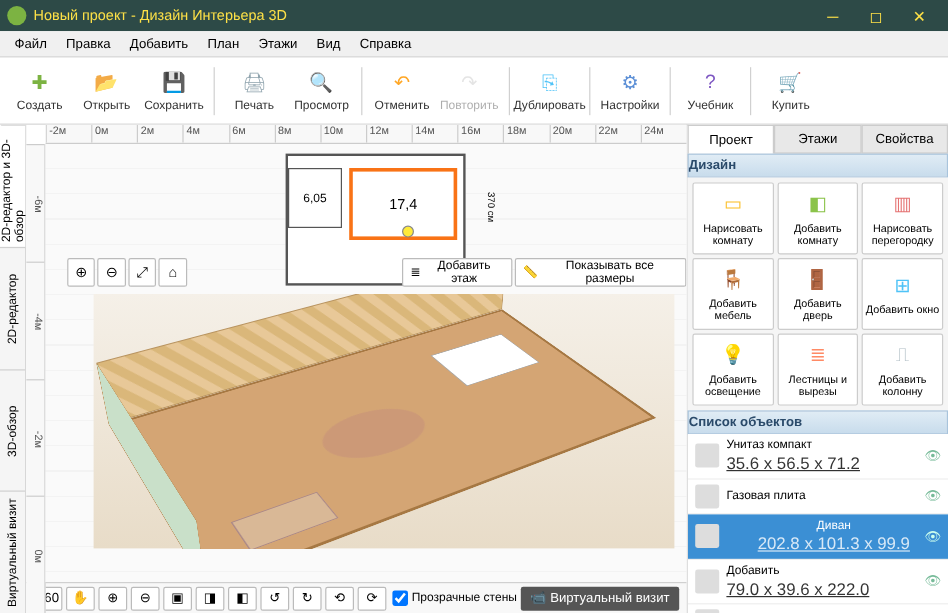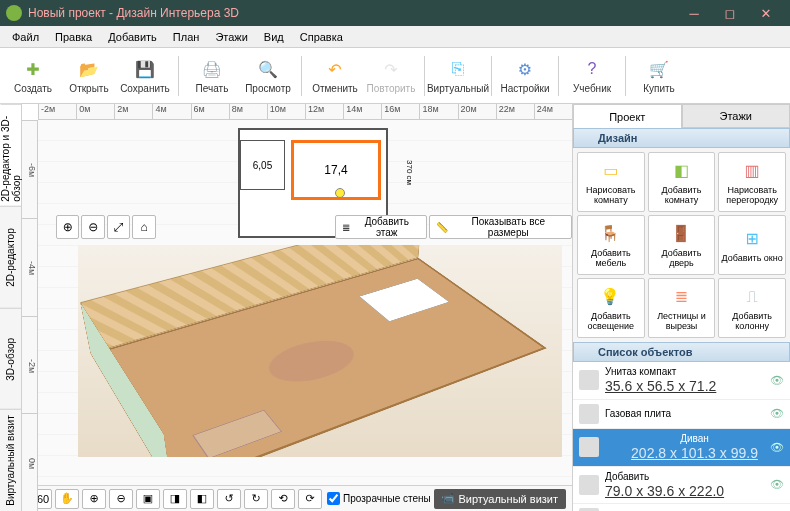--- a/index.html
+++ b/index.html
@@ -1,18 +1,18 @@
 <!DOCTYPE html>
 <html><head>
 <meta charset="utf-8">
 <style>
 * { box-sizing: border-box; margin: 0; padding: 0; font-family: "Segoe UI", Tahoma, sans-serif; }
 body { background: #fff; width: 790px; height: 511px; overflow: hidden; }
 
-.titlebar { height: 26px; background: #2d4a47; color: #fca5a5; display: flex; align-items: center; padding: 0 6px; font-size: 12px; }
+.titlebar { height: 26px; background: #2d4a47; color: #fde047; display: flex; align-items: center; padding: 0 6px; font-size: 12px; }
 .titlebar .app-icon { width: 16px; height: 16px; background: #7cb342; border-radius: 50%; margin-right: 6px; }
 .titlebar .title { flex: 1; }
 .titlebar .win-btn { width: 36px; height: 26px; display: flex; align-items: center; justify-content: center; font-size: 13px; cursor: default; }
 
 .menubar { height: 22px; background: #f0f0f0; border-bottom: 1px solid #d0d0d0; display: flex; align-items: center; font-size: 11px; padding: 0 4px; }
 .menubar span { padding: 2px 8px; cursor: default; }
 
 .toolbar { height: 56px; background: #fff; border-bottom: 1px solid #d0d0d0; display: flex; align-items: center; padding: 2px 6px; gap: 2px; }
 .tb-btn { display: flex; flex-direction: column; align-items: center; justify-content: center; width: 54px; height: 50px; font-size: 10px; color: #333; cursor: default; border-radius: 2px; }
 .tb-btn .ico { width: 24px; height: 24px; margin-bottom: 2px; border-radius: 3px; display: flex; align-items: center; justify-content: center; font-size: 16px; }
@@ -56,21 +56,21 @@
 .bottombar { height: 26px; background: #f8f8f8; border-top: 1px solid #d0d0d0; display: flex; align-items: center; padding: 0 6px; gap: 3px; font-size: 10px; }
 .bottombar button { width: 24px; height: 20px; background: #fff; border: 1px solid #bbb; border-radius: 2px; font-size: 11px; cursor: default; }
 .bottombar label { display: flex; align-items: center; gap: 3px; margin-left: auto; }
 .bottombar .vv { background: #555; color: #fff; border: none; width: auto; padding: 0 8px; display: flex; align-items: center; gap: 3px; }
 
 .right-panel { width: 218px; background: #f5f5f5; border-left: 1px solid #d0d0d0; display: flex; flex-direction: column; }
 .rtabs { display: flex; height: 24px; background: #e8e8e8; font-size: 11px; }
 .rtab { flex: 1; display: flex; align-items: center; justify-content: center; border: 1px solid #ccc; cursor: default; }
 .rtab.active { background: #fff; border-bottom: none; }
 
-.panel-header { background: linear-gradient(#e0ecf5,#c8dcec); border: 1px solid #a8c4dc; padding: 3px 24px; font-size: 11px; font-weight: bold; color: #2a4a6a; }
+.panel-header { background: linear-gradient(#e0ecf5,#c8dcec); border: 1px solid #a8c4dc; padding: 3px 0; font-size: 11px; font-weight: bold; color: #2a4a6a; }
 
 .design-grid { display: grid; grid-template-columns: repeat(3,1fr); gap: 3px; padding: 4px; background: #f5f5f5; }
 .dg-btn { background: #fff; border: 1px solid #ccc; border-radius: 2px; height: 60px; display: flex; flex-direction: column; align-items: center; justify-content: center; font-size: 9px; text-align: center; cursor: default; padding: 2px; line-height: 1.1; }
 .dg-btn .dico { width: 26px; height: 26px; margin-bottom: 2px; border-radius: 3px; display:flex;align-items:center;justify-content:center;font-size:16px; }
 
 .obj-list { flex: 1; overflow-y: auto; background: #fff; }
 .obj-item { display: flex; align-items: center; padding: 4px 6px; border-bottom: 1px solid #eee; font-size: 10px; cursor: default; position: relative; }
 .obj-item.sel { background: #3b8fd4; color: #fff; text-align: center; }
 .obj-item .oico { width: 20px; height: 20px; background: #ddd; margin-right: 6px; border-radius: 2px; flex-shrink: 0; }
 .obj-item .oinfo { flex: 1; line-height: 1.2; }
@@ -130,21 +130,21 @@
       <div class="ico" style="color: rgb(255, 167, 38);">↶</div>
       <span>Отменить</span>
     </div>
     <div class="tb-btn disabled">
       <div class="ico" style="color: rgb(189, 189, 189);">↷</div>
       <span>Повторить</span>
     </div>
     <div class="tb-sep"></div>
     <div class="tb-btn">
       <div class="ico" style="color: rgb(79, 195, 247);">⎘</div>
-      <span>Виртуальный</span>
+      <span>Дублировать</span>
     </div>
     <div class="tb-sep"></div>
     <div class="tb-btn">
       <div class="ico" style="color: rgb(92, 143, 214);">⚙</div>
       <span>Настройки</span>
     </div>
     <div class="tb-sep"></div>
     <div class="tb-btn">
       <div class="ico" style="color: rgb(126, 87, 194);">?</div>
       <span>Учебник</span>
@@ -244,20 +244,21 @@
           <span>📹</span>
           <span>Виртуальный визит</span>
         </button>
     </div>
   </div>
 
   <div class="right-panel">
     <div class="rtabs" id="rtabs">
         <div class="rtab active">Проект</div>
         <div class="rtab">Этажи</div>
+        <div class="rtab">Свойства</div>
       </div>
     <div class="panel-header">Дизайн</div>
     <div class="design-grid" id="designgrid">
         <div class="dg-btn">
           <div class="dico" style="color: rgb(251, 192, 45);">▭</div>
           <span>Нарисовать комнату</span>
         </div>
         <div class="dg-btn">
           <div class="dico" style="color: rgb(139, 195, 74);">◧</div>
           <span>Добавить комнату</span>

